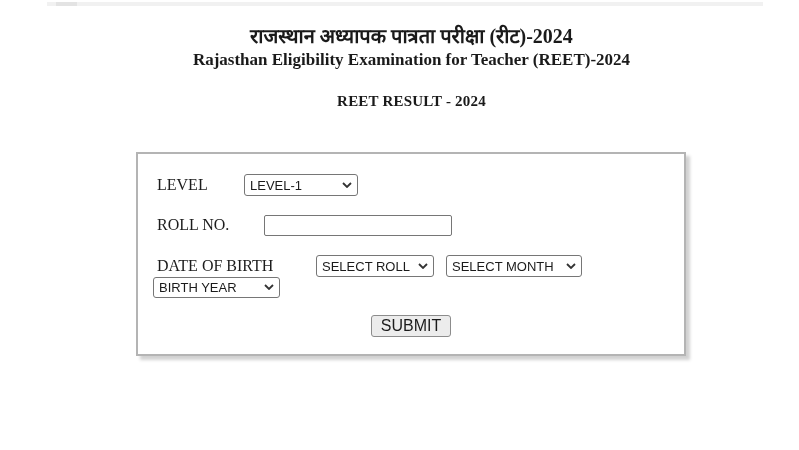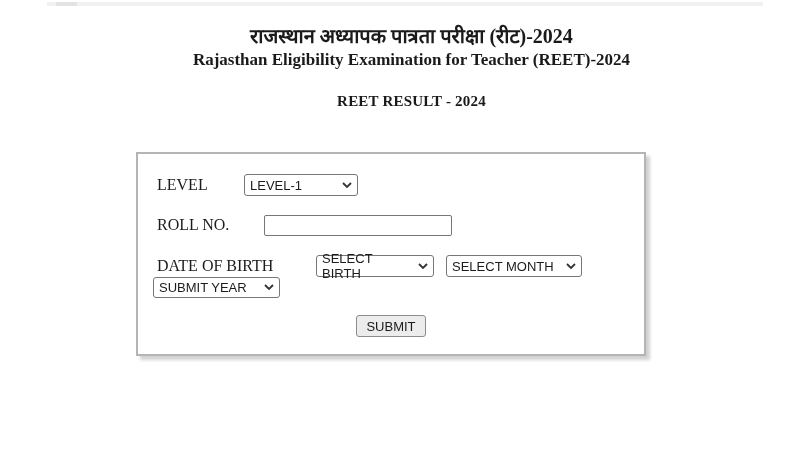--- a/index.html
+++ b/index.html
@@ -48,21 +48,21 @@
     margin: 24px 0 0 0;
     font-size: 15px;
     line-height: 17px;
     font-weight: bold;
     letter-spacing: 0.2px;
   }
 
   .form-box {
     position: absolute;
     left: 136px; top: 152px;
-    width: 510px; height: 204px;
+    width: 550px; height: 204px;
     background: #ffffff;
     border: 2px solid #b4b4b4;
     box-shadow: 4px 4px 3px rgba(0,0,0,0.18);
   }
   .row {
     position: absolute;
     display: flex;
     align-items: center;
   }
   .row-level  { left: 19px; top: 19px;  height: 24px; }
@@ -120,21 +120,21 @@
     outline: none;
   }
 
   .submit-btn {
     height: 22px;
     padding: 0 9px;
     background: #ececec;
     border: 1px solid #8c8c8c;
     border-radius: 3px;
     font-family: "Liberation Sans", sans-serif;
-    font-size: 13px;
+    font-size: 16px;
     color: #1b1b1b;
     cursor: pointer;
   }
 </style>
 </head>
 <body>
 
 <div class="top-bar">
   <div class="seg"></div>
 </div>
@@ -160,40 +160,40 @@
   </div>
 
   <div class="row row-roll">
     <span class="field-label lbl-roll">ROLL NO.</span>
     <input type="text" class="text-input" placeholder="" style="">
   </div>
 
   <div class="row row-dob">
     <span class="field-label lbl-dob">DATE OF BIRTH</span>
     <div class="select sel-date" role="combobox" aria-haspopup="listbox">
-      <span>SELECT BIRTH</span>
+      <span>SELECT ROLL</span>
       <span class="chev">
         <svg width="10" height="6" viewBox="0 0 10 6">
             <path d="M1 1 L5 5 L9 1" stroke="#333" stroke-width="1.8" fill="none"></path>
           </svg>
       </span>
     </div>
     <div class="select sel-month" role="combobox" aria-haspopup="listbox">
       <span>SELECT MONTH</span>
       <span class="chev">
         <svg width="10" height="6" viewBox="0 0 10 6">
             <path d="M1 1 L5 5 L9 1" stroke="#333" stroke-width="1.8" fill="none"></path>
           </svg>
       </span>
     </div>
   </div>
 
   <div class="row row-year">
     <div class="select sel-year" role="combobox" aria-haspopup="listbox">
-      <span>SUBMIT YEAR</span>
+      <span>BIRTH YEAR</span>
       <span class="chev">
         <svg width="10" height="6" viewBox="0 0 10 6">
             <path d="M1 1 L5 5 L9 1" stroke="#333" stroke-width="1.8" fill="none"></path>
           </svg>
       </span>
     </div>
   </div>
 
   <div class="row row-submit">
     <button class="submit-btn">SUBMIT</button>

